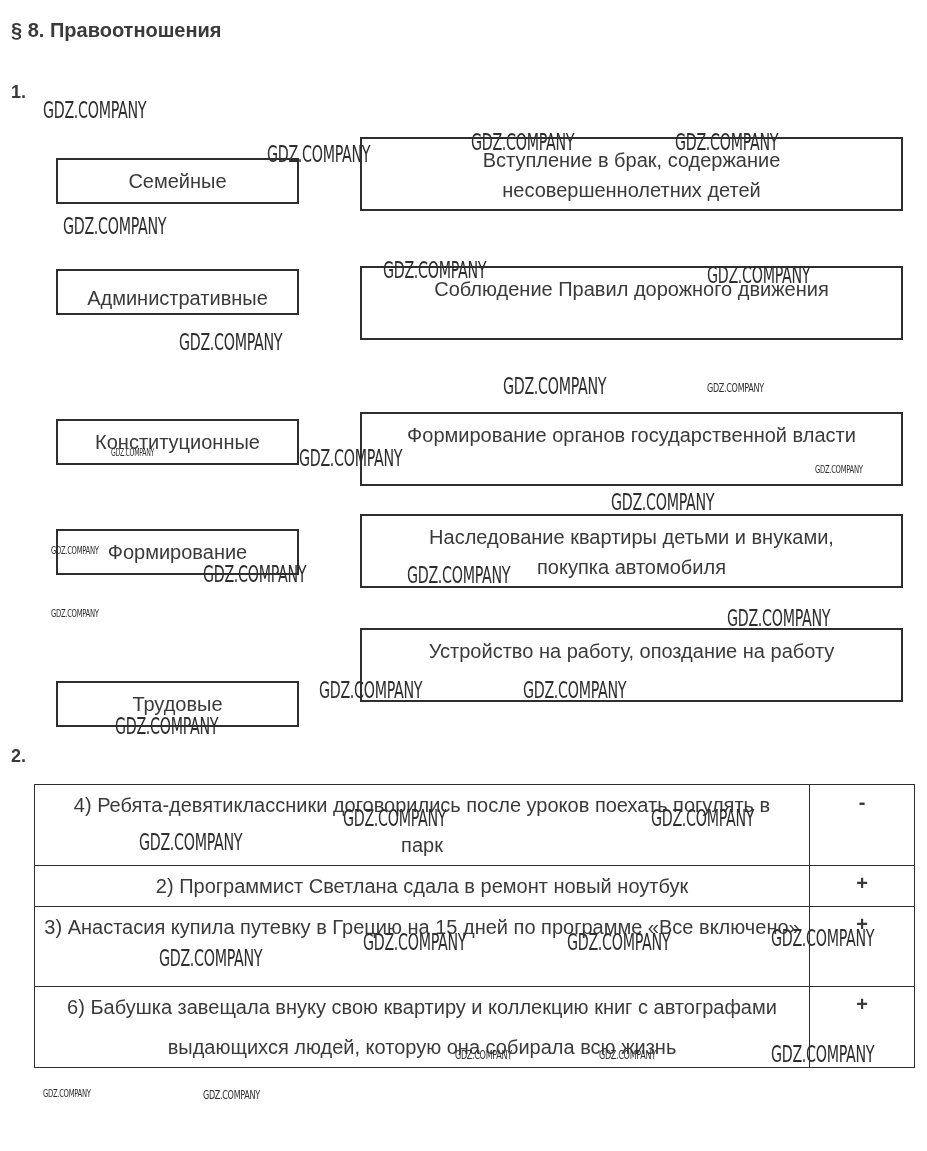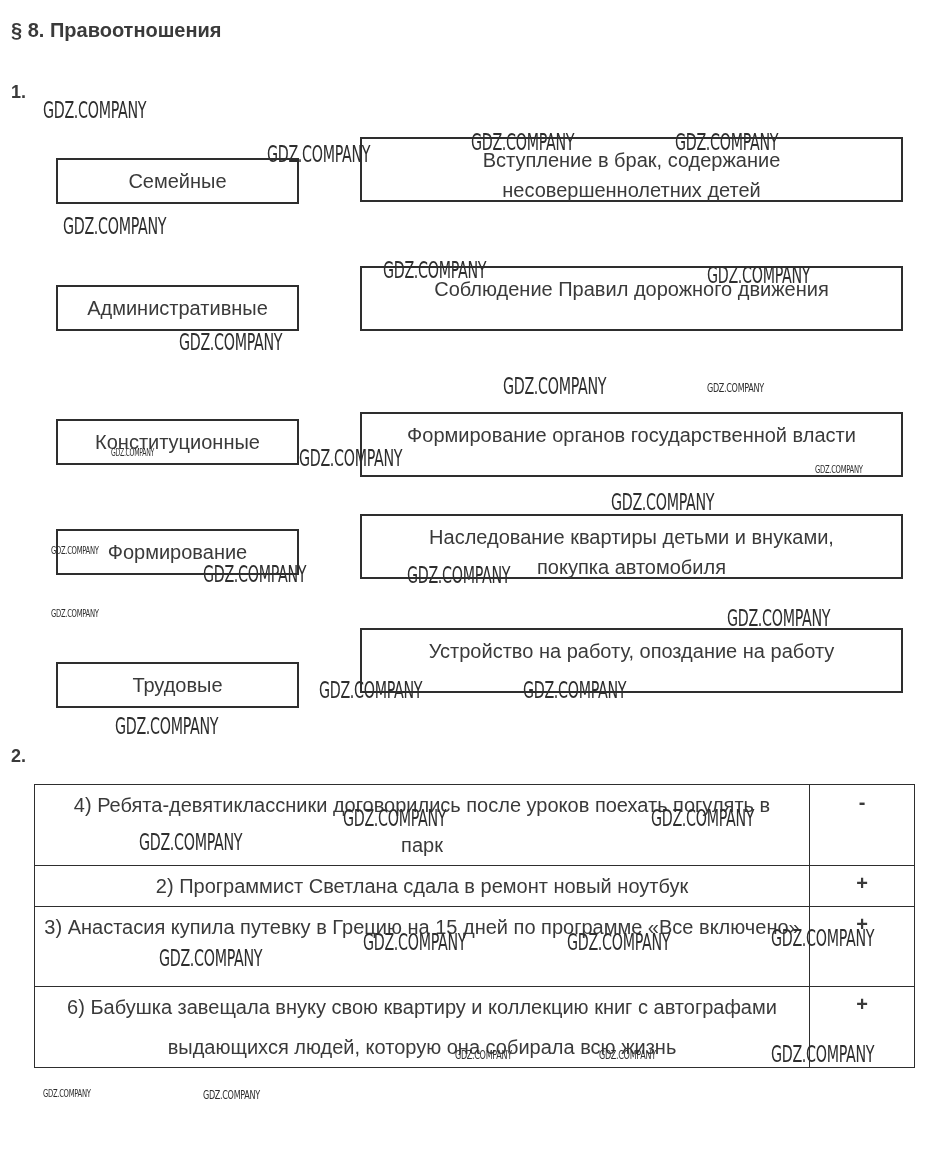--- a/index.html
+++ b/index.html
@@ -9,21 +9,21 @@
   }
   .abs { position: absolute; }
   .title { left: 11px; top: 19px; font-size: 20px; font-weight: bold; color: #3a3a3a; }
   .num { font-size: 18px; font-weight: bold; color: #3a3a3a; }
   .box {
     position: absolute; border: 2px solid #2e2e2e; box-sizing: border-box;
     display: flex; align-items: flex-start; justify-content: center; text-align: center;
     font-size: 20px; color: #3a3a3a; line-height: 30px; background: transparent;
   }
   .lbox { left: 56px; width: 243px; height: 46px; align-items: center; }
-  .rbox { left: 360px; width: 543px; height: 65px; padding-top: 6px; }
+  .rbox { left: 360px; width: 543px; height: 74px; padding-top: 6px; }
   .wm {
     position: absolute; font-family: "DejaVu Sans", sans-serif; color: #2e2e2e;
     transform: scaleX(0.62); transform-origin: left top; white-space: nowrap;
     letter-spacing: -0.5px; pointer-events: none;
   }
   .wm.big { font-size: 23px; }
   .wm.small { font-size: 13px; }
   table.answers {
     position: absolute; left: 34px; top: 784px; width: 881px;
     border-collapse: collapse; font-size: 20px; color: #3a3a3a;
@@ -36,30 +36,30 @@
 </style>
 </head>
 <body>
 
 <div class="abs title">§ 8. Правоотношения</div>
 <div class="abs num" style="left:11px; top:82px;">1.</div>
 
 <div class="box lbox" style="top:158px;text-align:right;">
     <span>Семейные</span>
   </div>
-<div class="box lbox" style="top:285px;">
+<div class="box lbox" style="top:269px;align-items:flex-end;">
     <span>Административные</span>
   </div>
 <div class="box lbox" style="top:419px;">
     <span>Конституционные</span>
   </div>
 <div class="box lbox" style="top:529px;">
     <span>Формирование</span>
   </div>
-<div class="box lbox" style="top:662px;">
+<div class="box lbox" style="top:681px;">
     <span>Трудовые</span>
   </div>
 
 <div class="box rbox" style="top:137px;">
     <span style="display:block; width:360px;">Вступление в брак, содержание несовершеннолетних детей</span>
   </div>
 <div class="box rbox" style="top:266px;">
     <span>Соблюдение Правил дорожного движения</span>
   </div>
 <div class="box rbox" style="top:412px;">

